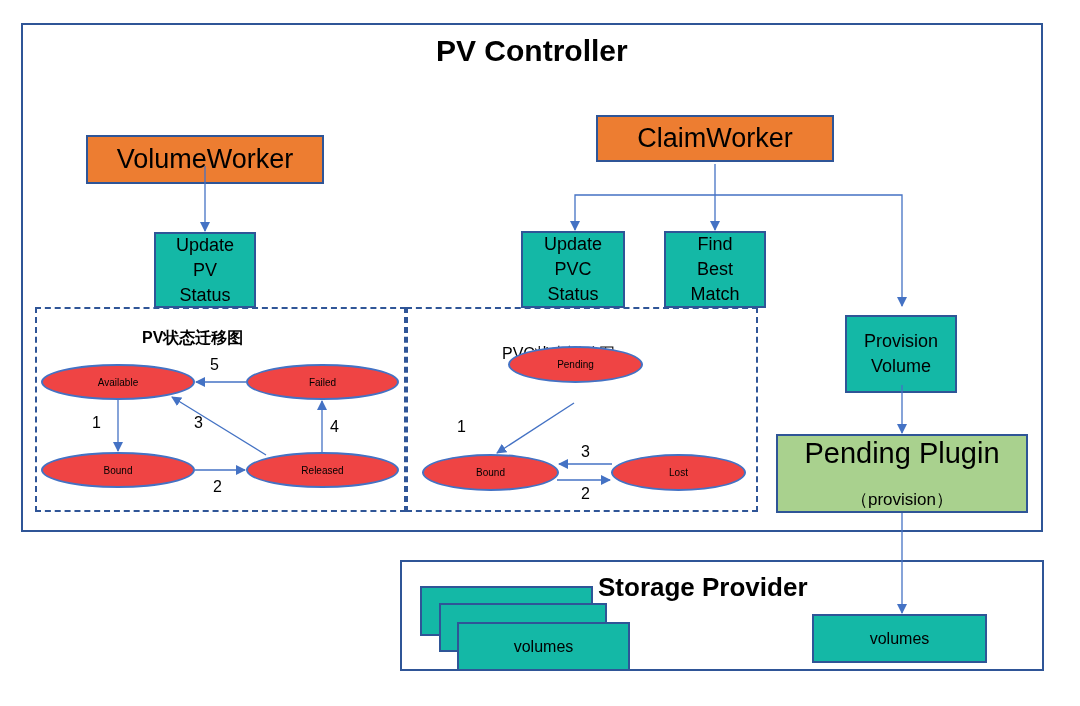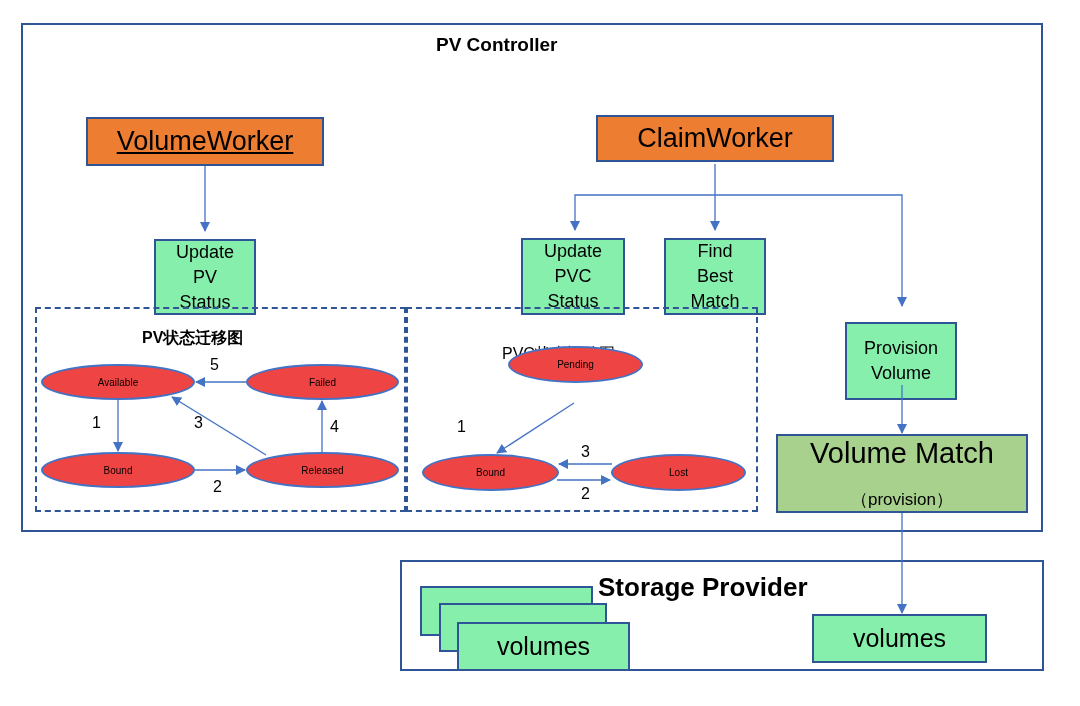--- a/index.html
+++ b/index.html
@@ -1,54 +1,54 @@
 <!DOCTYPE html>
 <html><head>
 <meta charset="utf-8">
 <style>
   html,body{margin:0;padding:0;background:#ffffff;}
   body{width:1080px;height:706px;position:relative;overflow:hidden;font-family:"Liberation Sans","DejaVu Sans",sans-serif;color:#000;}
   .box{position:absolute;box-sizing:border-box;border:2px solid #2f5597;display:flex;align-items:center;justify-content:center;text-align:center;}
   .worker{background:#ed7d31;font-size:27px;}
-  .task{background:#86efac;font-size:18px;line-height:25px;white-space:pre-line;margin-top:7px;}
+  .task{background:#14b8a6;font-size:18px;line-height:25px;white-space:pre-line;}
   .plugin{background:#a9d18e;flex-direction:column;}
   .plugin .t1{font-size:29px;line-height:32px;}
   .plugin .t2{font-size:17px;line-height:22px;margin-top:20px;}
-  .vol{background:#86efac;font-size:25px;}
+  .vol{background:#14b8a6;font-size:16px;}
   .frame{position:absolute;box-sizing:border-box;border:2px solid #2f5597;}
   .dashed{position:absolute;box-sizing:border-box;border:2px dashed #2f5597;}
-  .title{position:absolute;font-weight:bold;font-size:19px;}
+  .title{position:absolute;font-weight:bold;font-size:30px;}
   .subtitle{position:absolute;font-size:16px;}
   .state{position:absolute;box-sizing:border-box;border:2px solid #4472c4;background:#ef4444;border-radius:50%;display:flex;align-items:center;justify-content:center;font-size:10px;}
   .num{position:absolute;font-size:16px;}
   svg.arrows{position:absolute;left:0;top:0;}
 </style>
 </head>
 <body>
 
 <div class="frame" style="left:21px;top:23px;width:1022px;height:509px;"></div>
 <div class="title" style="left:436px;top:34px;">PV Controller</div>
 
-<div class="box worker" style="left:86px;top:117px;width:238px;height:49px;text-decoration:underline;">VolumeWorker</div>
+<div class="box worker" style="left:86px;top:135px;width:238px;height:49px;">VolumeWorker</div>
 <div class="box worker" style="left:596px;top:115px;width:238px;height:47px;">ClaimWorker</div>
 
 <div class="box task" style="left:154px;top:232px;width:102px;height:76px;">Update
 PV
 Status</div>
 <div class="box task" style="left:521px;top:231px;width:104px;height:77px;">Update
 PVC
 Status</div>
 <div class="box task" style="left:664px;top:231px;width:102px;height:77px;">Find
 Best
 Match</div>
 <div class="box task" style="left:845px;top:315px;width:112px;height:78px;">Provision
 Volume</div>
 
 <div class="box plugin" style="left:776px;top:434px;width:252px;height:79px;">
-  <span class="t1">Volume Match</span>
+  <span class="t1">Pending Plugin</span>
   <span class="t2">（provision）</span>
 </div>
 
 <div class="dashed" style="left:35px;top:307px;width:371px;height:205px;"></div>
 <div class="dashed" style="left:406px;top:307px;width:352px;height:205px;"></div>
 <div class="subtitle" style="left:142px;top:328px;font-weight:bold;">PV状态迁移图</div>
 <div class="subtitle" style="left:502px;top:344px;">PVC状态迁移图</div>
 
 <div class="state" style="left:41px;top:364px;width:154px;height:36px;">Available</div>
 <div class="state" style="left:246px;top:364px;width:153px;height:36px;">Failed</div>

